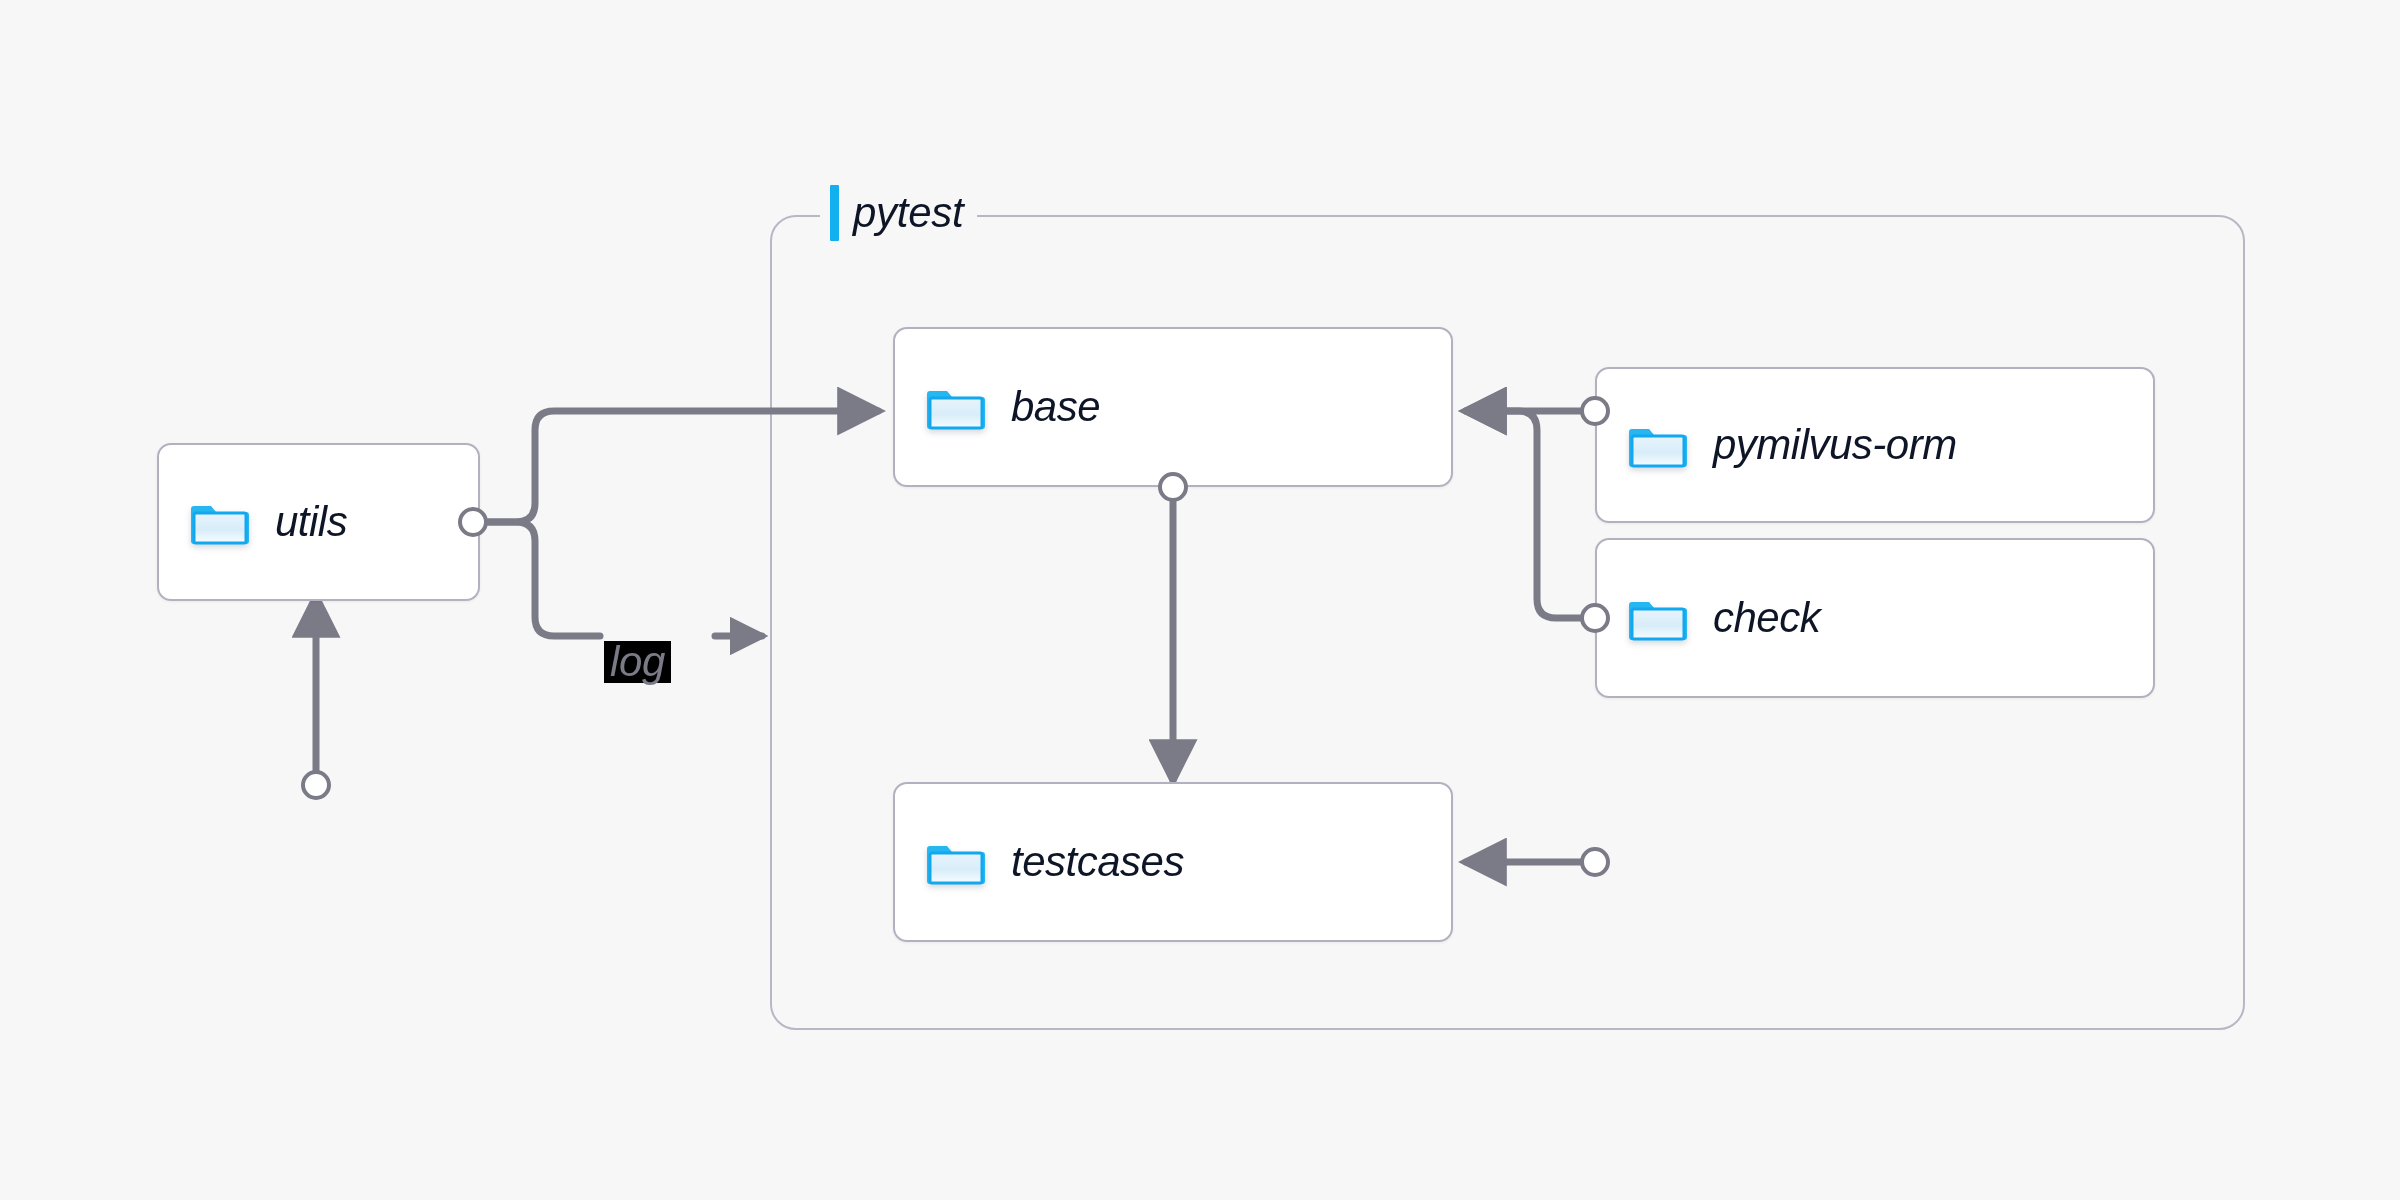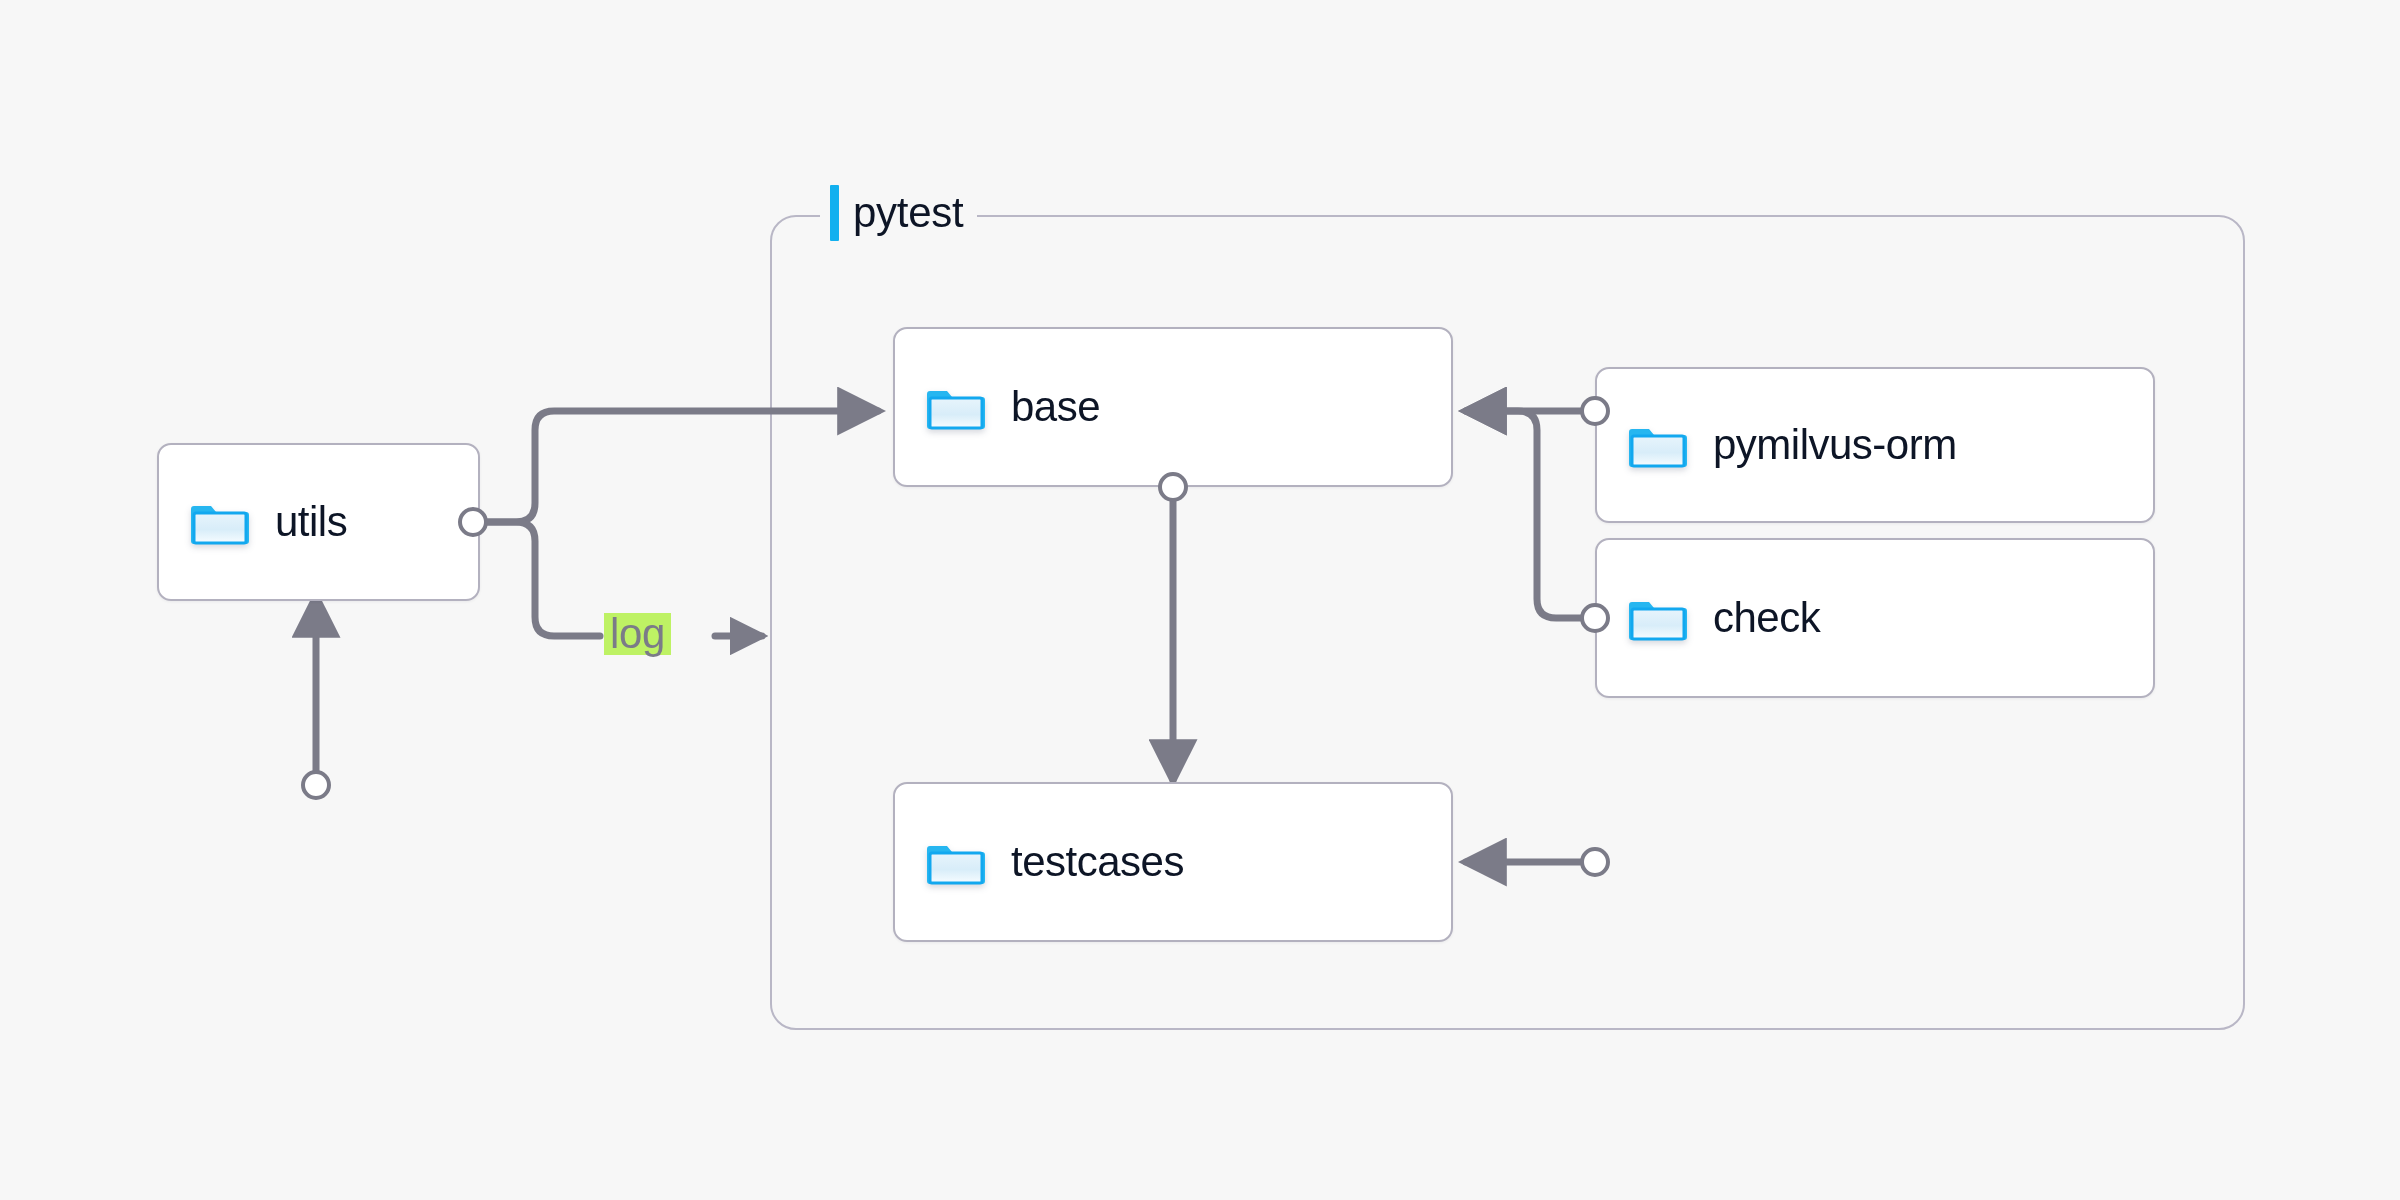--- a/index.html
+++ b/index.html
@@ -12,20 +12,21 @@
     width: 2400px;
     height: 1200px;
     font-family: "Liberation Sans", sans-serif;
     overflow: hidden;
   }
   #canvas {
     position: relative;
     width: 2400px;
     height: 1200px;
     background: #f7f7f7;
+    font-style: italic;
   }
   
   #edges {
     position: absolute;
     left: 0;
     top: 0;
     width: 2400px;
     height: 1200px;
     pointer-events: none;
     z-index: 1;
@@ -109,23 +110,24 @@
   }
   
   .edge-label {
     position: absolute;
     font-size: 42px;
     color: #7b7b88;
     font-weight: 400;
     letter-spacing: -0.3px;
     white-space: nowrap;
     z-index: 3;
-    background: #bef264;
+    background: #000000;
     padding: 0 6px;
     line-height: 1;
+    margin-top: 28px;
   }
 </style>
 </head>
 <body>
 
 <div id="canvas">
 
   <div class="group-box" style="left:770px; top:215px; width:1475px; height:815px;"></div>
 
   <div class="group-label" style="left:820px; top:182px;">

